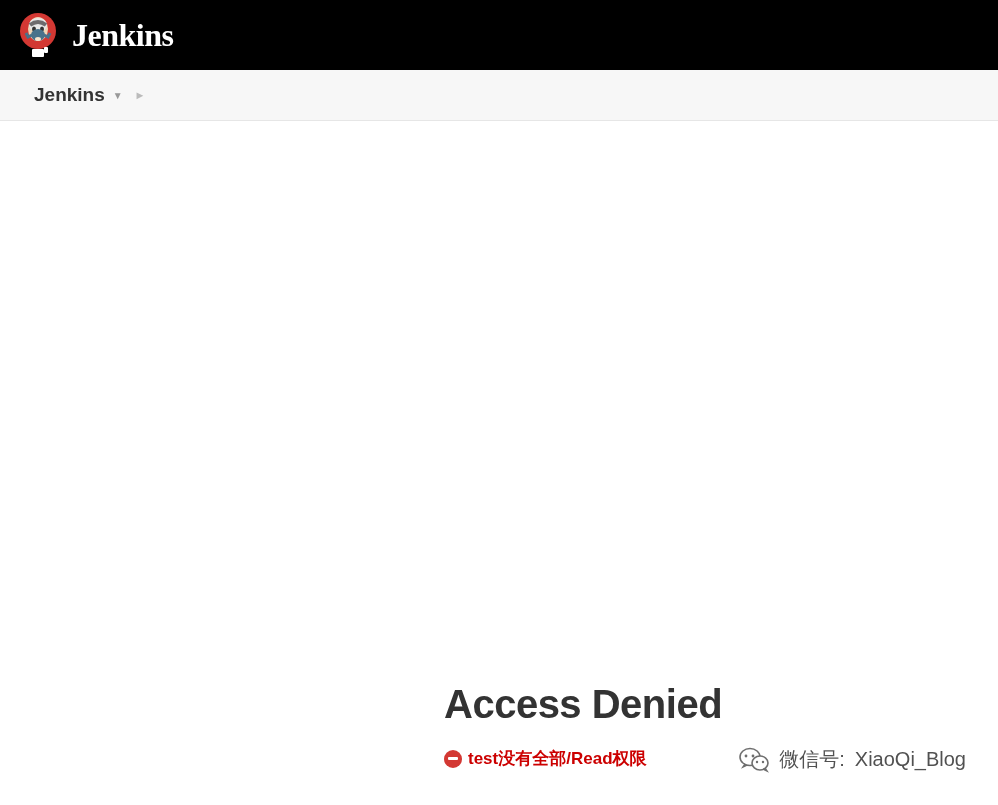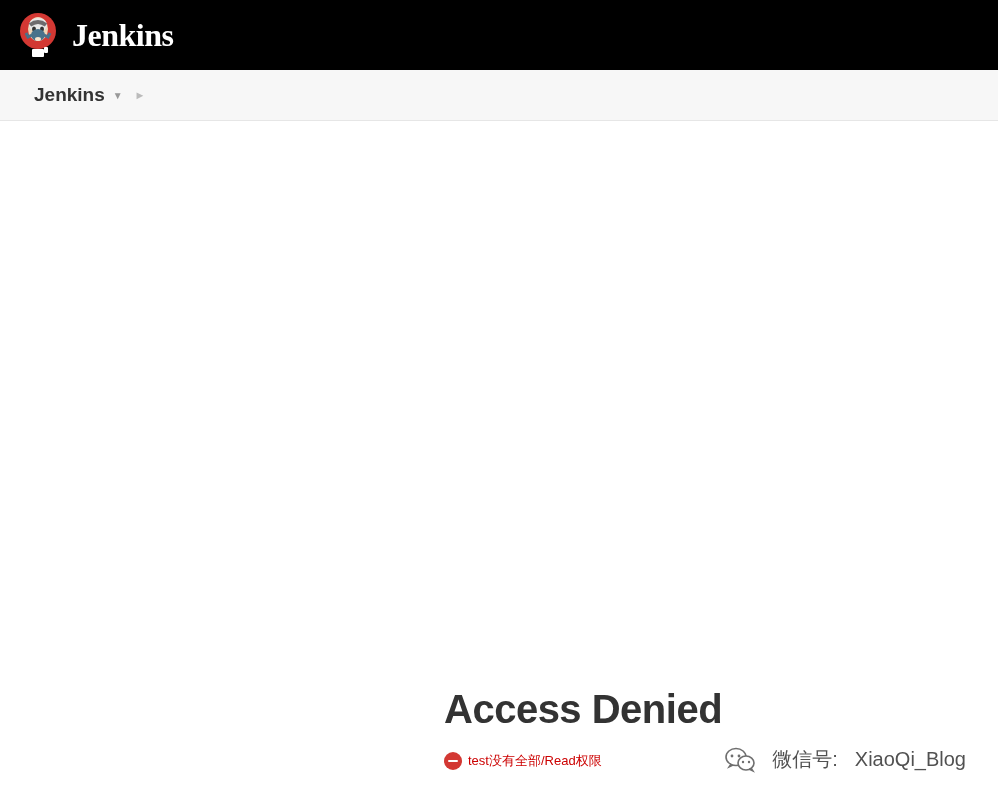--- a/index.html
+++ b/index.html
@@ -103,30 +103,30 @@
       flex-shrink: 0;
     }
     .error-icon-bar {
       width: 10px;
       height: 2.5px;
       background: #fff;
       border-radius: 1px;
     }
     .error-text {
       color: #c00;
-      font-size: 13px;
-      font-weight: 400;
+      font-size: 17px;
+      font-weight: 700;
     }
     .watermark {
       position: absolute;
       right: 32px;
       bottom: 32px;
       display: flex;
       align-items: center;
-      gap: 17px;
+      gap: 10px;
       opacity: 0.85;
     }
     .watermark-text {
       color: #333;
       font-size: 20px;
       text-shadow: 0 0 3px #fff, 0 0 3px #fff, 0 0 3px #fff;
     }
     .wechat-icon {
       width: 30px;
       height: 26px;

